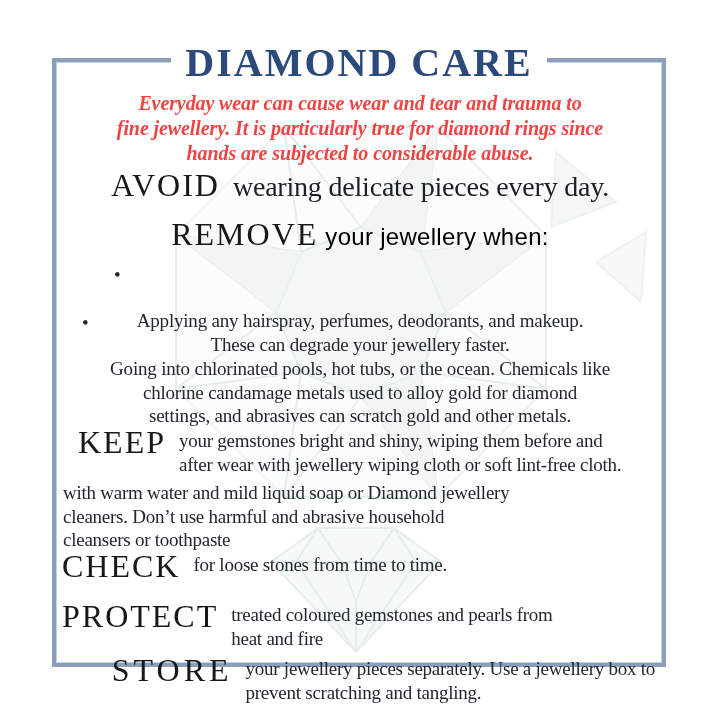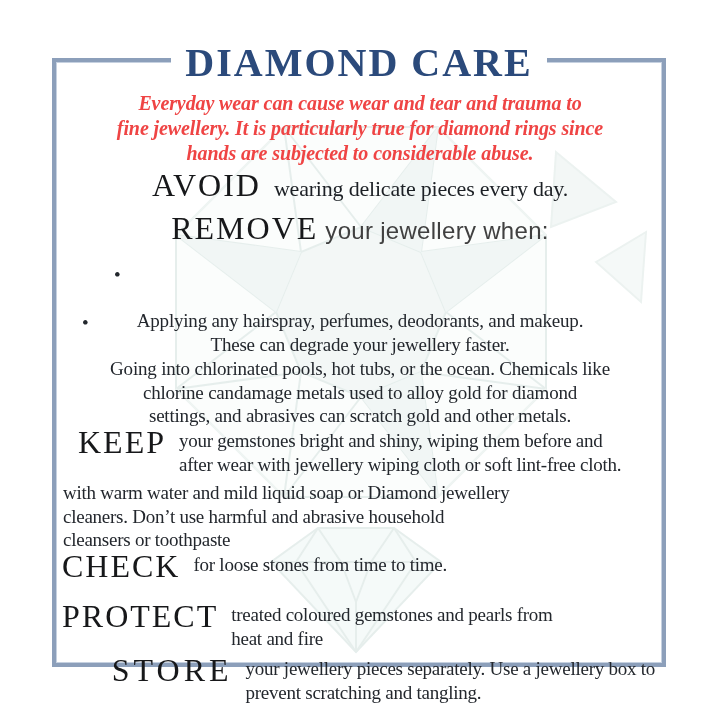--- a/index.html
+++ b/index.html
@@ -40,25 +40,25 @@
   
   .keyword{
     font-size:32px;letter-spacing:2px;line-height:1;color:#17181a;
     white-space:nowrap;font-weight:400;
   }
   .center-row{
     position:absolute;left:62px;width:596px;display:flex;
     justify-content:center;align-items:baseline;gap:13px;z-index:2;
   }
   .avoid-row{top:169px;}
-  .remove-row{top:212px;gap:7px;}
-  .avoid-text{font-size:22px;letter-spacing:-0.2px;color:#1c2025;text-align:right;}
+  .remove-row{top:218px;gap:7px;}
+  .avoid-text{font-size:28px;letter-spacing:-0.2px;color:#1c2025;text-align:right;}
   .remove-text{
     font-family:"Liberation Sans",sans-serif;font-size:24px;
-    letter-spacing:0.3px;color:#404040;font-weight:400;
+    letter-spacing:0.3px;color:#000000;font-weight:400;
   }
   
   .bullet{
     position:absolute;left:62px;width:596px;text-align:center;z-index:2;
     font-size:19px;line-height:1.24;letter-spacing:-0.2px;white-space:pre-line;
     color:#23272d;
   }
   .bullet-1{top:262px;}
   .bullet-2{top:310px;}
   .bullet .dot{position:absolute;top:1px;font-size:19px;color:#23272d;}

